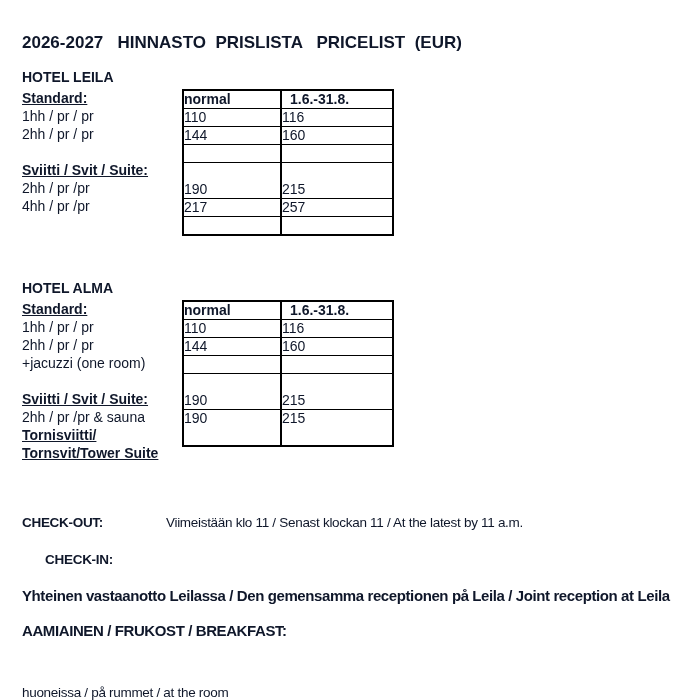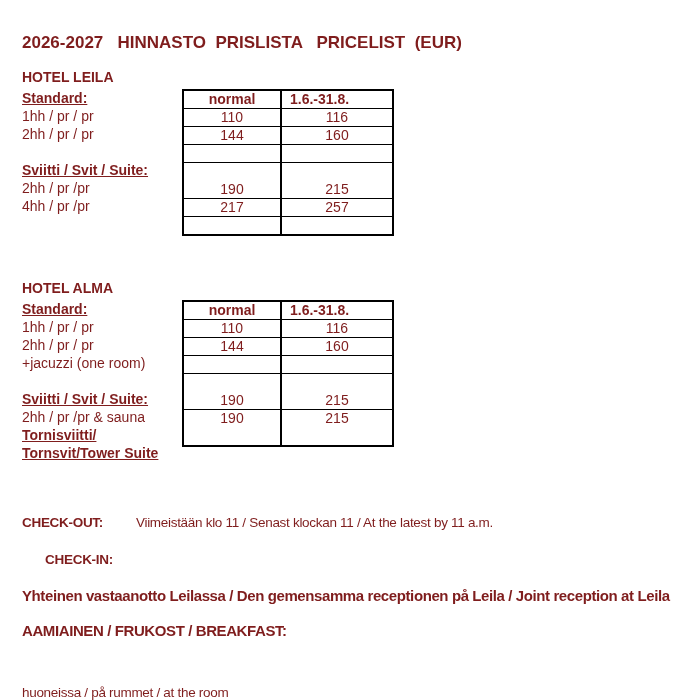--- a/index.html
+++ b/index.html
@@ -1,21 +1,21 @@
 <!DOCTYPE html>
 <html><head>
 <meta charset="utf-8">
 <style>
   html, body { margin: 0; padding: 0; background: #ffffff; }
   #page {
     position: relative;
     width: 678px;
     height: 700px;
     background: #ffffff;
-    color: #7f1d1d;
+    color: #0f172a;
     font-family: "Liberation Sans", "DejaVu Sans", sans-serif;
     overflow: hidden;
   }
   .abs { position: absolute; }
 
   
   #title {
     left: 22px; top: 33px;
     font-size: 17px;
     font-weight: bold;
@@ -47,33 +47,32 @@
     font-size: 14px;
   }
   table.ptable td {
     border: 1px solid #000;
     border-left-width: 2px;
     border-right-width: 2px;
     width: 96px;
     height: 17px;
     line-height: 17px;
     padding: 0;
-    text-align: center;
     vertical-align: middle;
     overflow: hidden;
   }
   table.ptable td.c2 { width: 102px; }
   table.ptable td.hdr { font-weight: bold; }
   table.ptable td.hdr.c2 { text-align: left; padding-left: 8px; }
   table.ptable tr.tall td { height: 35px; }
   table.ptable tr.tall td.vbottom { vertical-align: bottom; }
   table.ptable tr.tall td.vtop { vertical-align: top; }
 
   
-  .note-row { display: flex; font-size: 13.5px; letter-spacing: -0.3px; line-height: 17px; }
+  .note-row { display: flex; font-size: 13.5px; letter-spacing: -0.3px; line-height: 17px; gap: 30px; }
   .note-label { width: 114px; flex: 0 0 114px; font-weight: bold; }
   .note-text { white-space: nowrap; }
   .bold-line { font-size: 15px; font-weight: bold; letter-spacing: -0.4px; line-height: 17px; white-space: nowrap; }
   .plain-line { font-size: 13.5px; letter-spacing: -0.3px; line-height: 17px; white-space: nowrap; }
 
   #checkout-row { left: 22px; top: 514px; }
   #checkin-row  { left: 22px; top: 551px; text-align: center; }
   #joint-line   { left: 22px; top: 587px; }
   #breakfast-heading { left: 22px; top: 622px; }
   #breakfast-text    { left: 22px; top: 640px; margin-top: 44px; }

